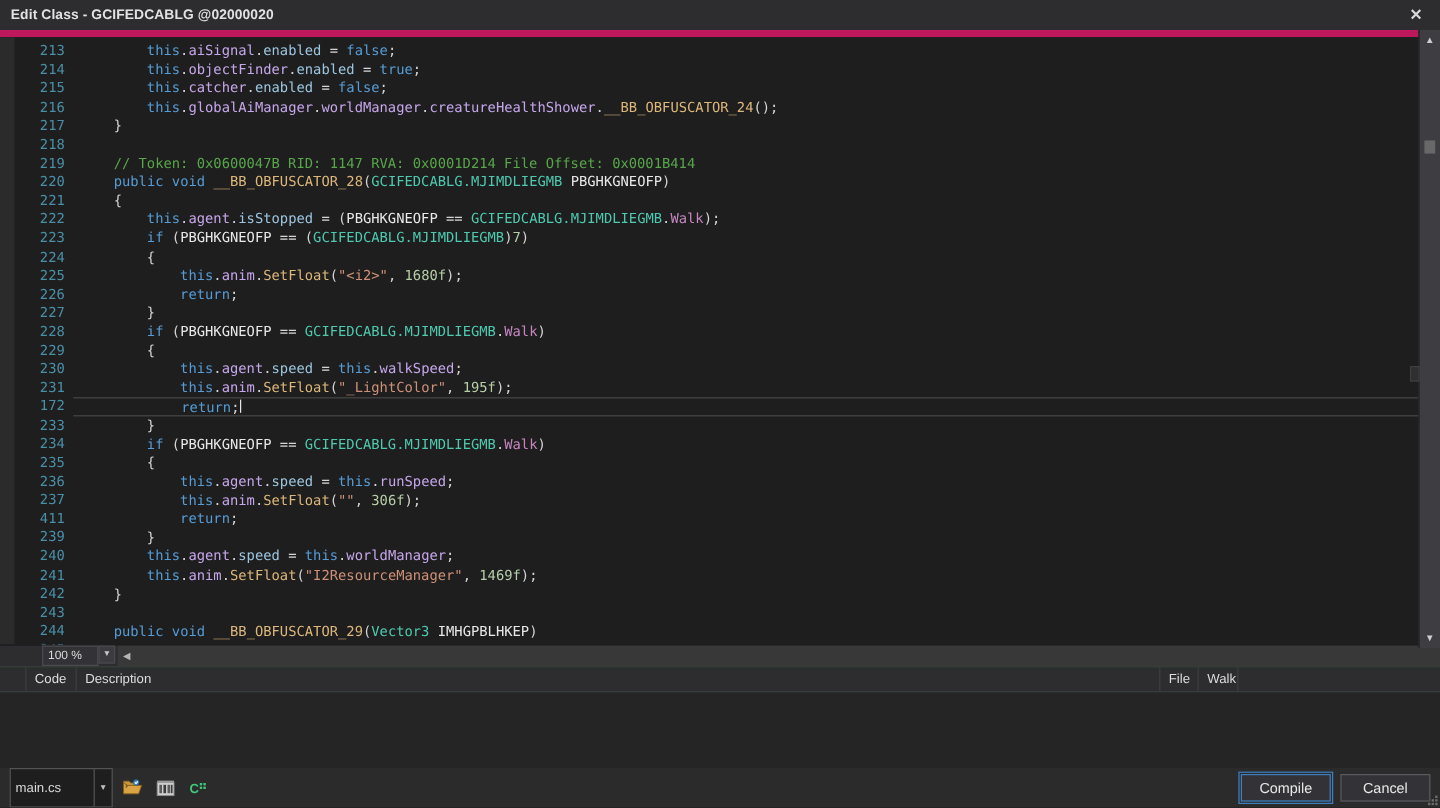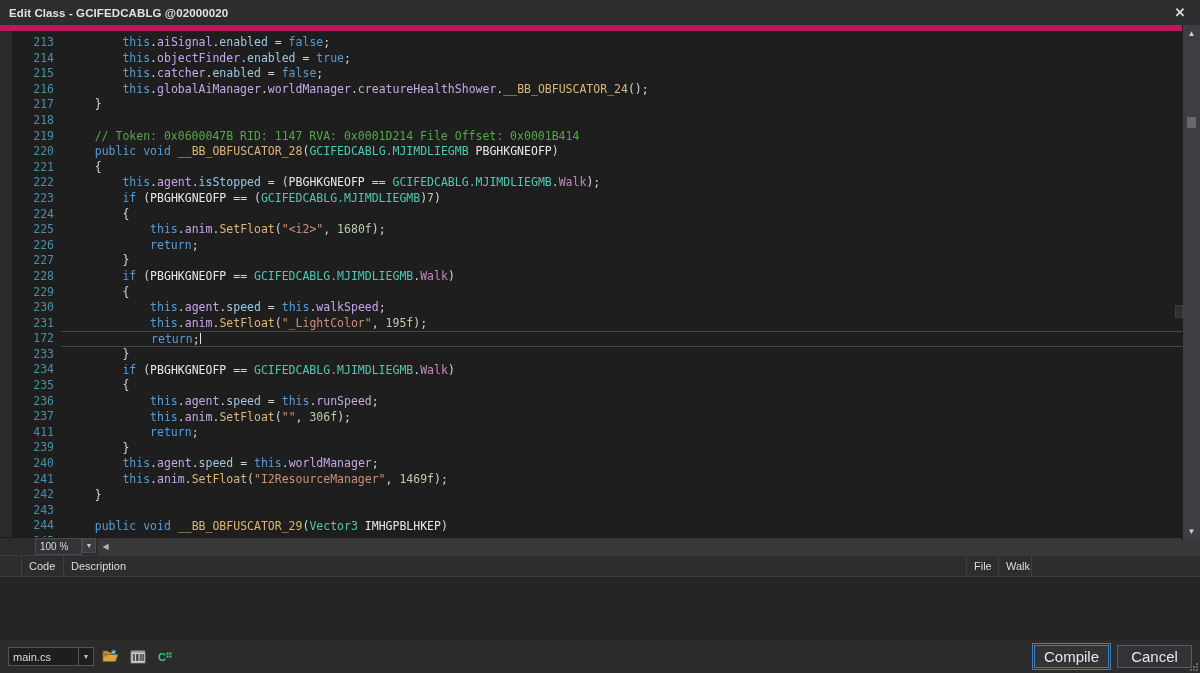--- a/index.html
+++ b/index.html
@@ -236,21 +236,21 @@
   .bottombar {
     height: 33px;
     flex: 0 0 auto;
     background: #2b2b2b;
     display: flex; align-items: center;
     padding: 0 8px;
     box-sizing: border-box;
     position: relative;
   }
   .file-combo {
-    width: 86px; height: 19px;
+    width: 86px; height: 33px;
     background: #1e1e1e;
     border: 1px solid #555;
     box-sizing: border-box;
     display: flex; align-items: center;
     font-size: 11px; color: #dadada;
     padding-left: 4px;
     cursor: pointer;
   }
   .file-combo .fc-label { flex: 1 1 auto; }
   .file-combo .fc-arrow {
@@ -265,21 +265,21 @@
     margin-left: 4px;
     cursor: pointer;
   }
   .bb-spacer { flex: 1 1 auto; }
   .btn {
     width: 75px; height: 23px;
     background: #333337;
     border: 1px solid #5a5a5e;
     box-sizing: border-box;
     color: #e8e8e8;
-    font-size: 15px;
+    font-size: 12px;
     display: flex; align-items: center; justify-content: center;
     cursor: pointer;
     margin-left: 8px;
   }
   .btn.primary {
     border: 1px solid #3f7fbf;
     outline: 1px solid #3f7fbf;
     outline-offset: 1px;
     background: #333337;
   }

